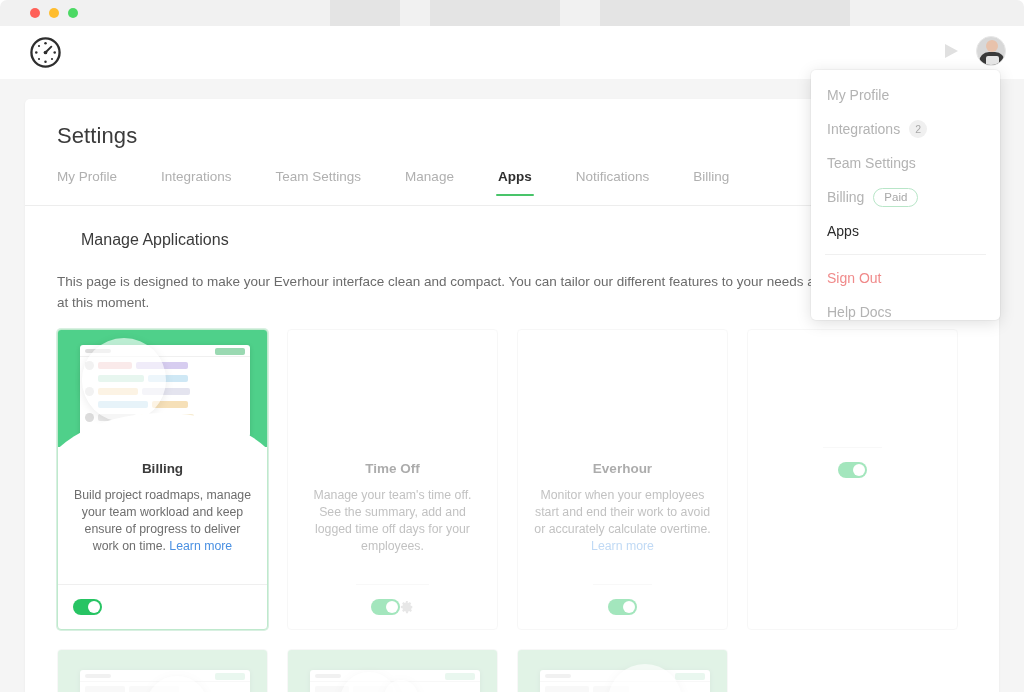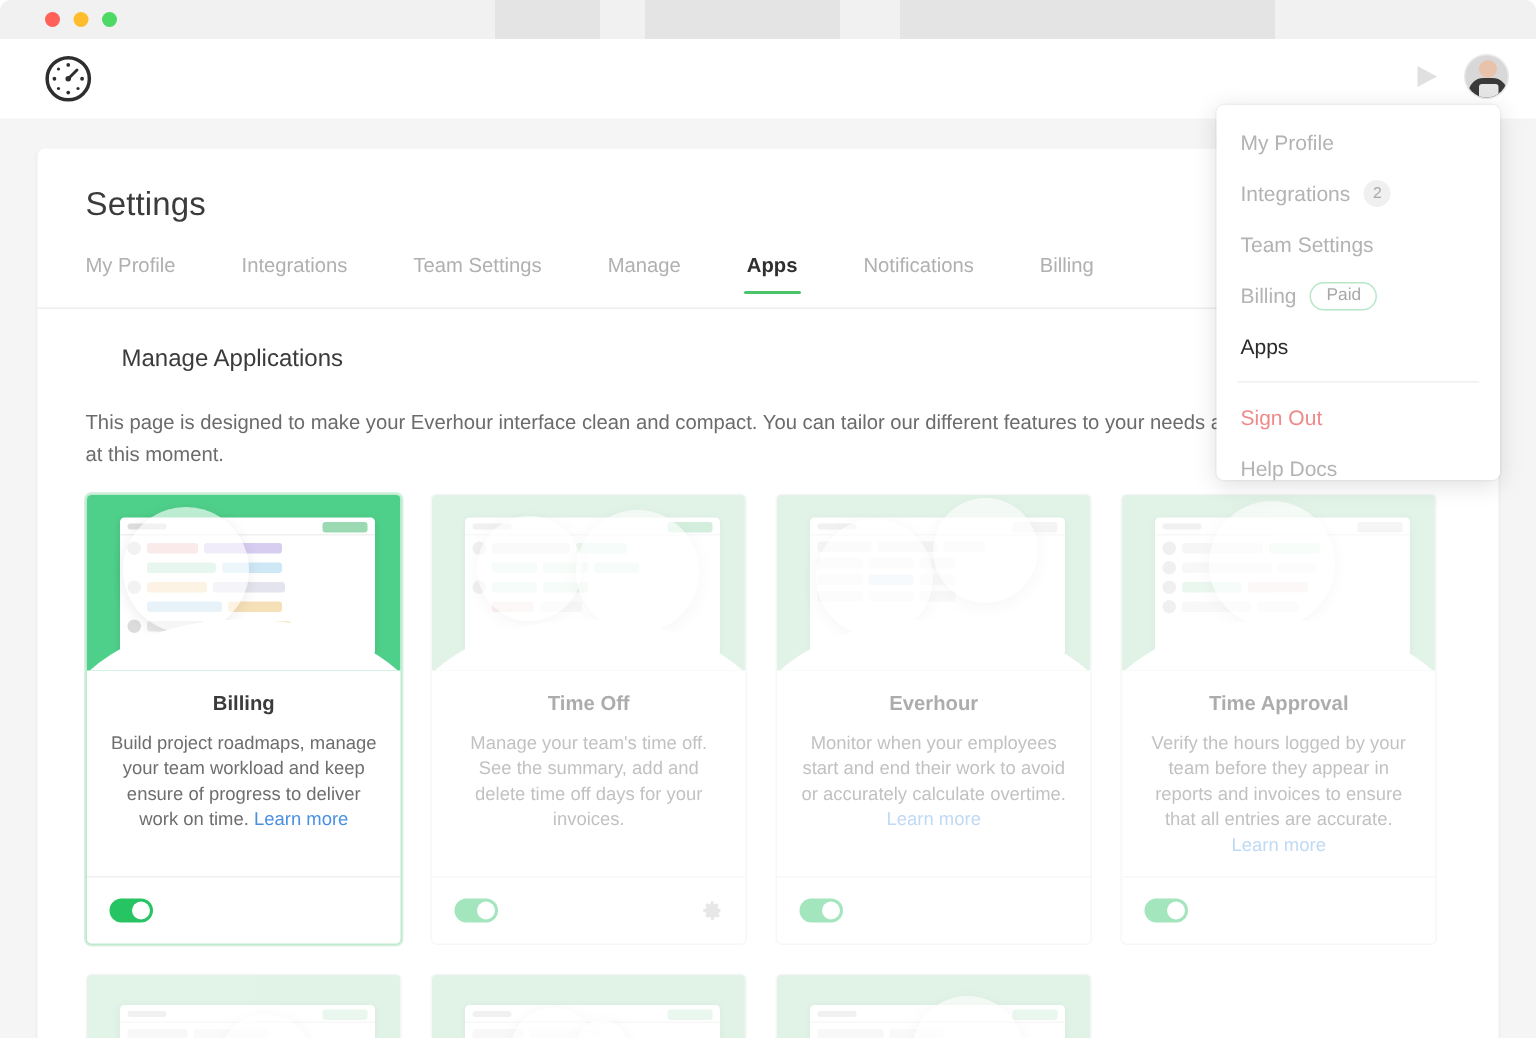--- a/index.html
+++ b/index.html
@@ -95,21 +95,21 @@
 
   
   .grid {
     position:absolute; left:32px; top:230px; width:912px;
     display:grid; grid-template-columns: repeat(4, 211px); gap:19px;
   }
   .card {
     background:#fff; border:1px solid #ededed; border-radius:4px;
     overflow:hidden; display:flex; flex-direction:column; height:301px;
   }
-  .card.dim { opacity:.42; }
+  .card.dim { opacity:.42;align-items:center; }
   .card.active { border-color:#bfe9cd; box-shadow:0 0 0 1px #d8f0e1; }
 
   .card-art {
     height:117px; position:relative; overflow:hidden;
     background:#b9e3c6;
   }
   .card.active .card-art { background:#4fd08a; }
   .art-wave {
     position:absolute; left:-10%; bottom:-46px; width:120%; height:80px;
     background:#fff; border-radius:50% 50% 0 0 / 100% 100% 0 0;
@@ -335,21 +335,21 @@
                   <span class="sbar" style="width:28px;background:#eeeeee"></span>
                 </div>
             </div>
           </div>
           <div class="art-lens" style="left:30px;top:14px;width:70px;height:70px;"></div>
           <div class="art-lens" style="left:96px;top:10px;width:82px;height:82px;"></div>
           <div class="art-wave"></div>
         </div>
         <div class="card-body">
           <div class="card-name">Time Off</div>
-          <div class="card-desc">Manage your team's time off. See the summary, add and delete time off days for your invoices.</div>
+          <div class="card-desc">Manage your team's time off. See the summary, add and logged time off days for your employees.</div>
         </div>
         <div class="card-foot">
           <span class="toggle">
               <span class="knob"></span>
             </span>
           <span class="gear">
             <svg viewBox="0 0 16 16" width="14" height="14">
               <path fill="#9b9b9b" d="M8 5.2a2.8 2.8 0 1 0 0 5.6 2.8 2.8 0 0 0 0-5.6zm0 4.2a1.4 1.4 0 1 1 0-2.8 1.4 1.4 0 0 1 0 2.8z"></path>
               <path fill="#9b9b9b" d="M14 9.1V6.9l-1.7-.3a4.6 4.6 0 0 0-.5-1.2l1-1.4-1.6-1.6-1.4 1a4.6 4.6 0 0 0-1.2-.5L9.1 1H6.9l-.3 1.9c-.4.1-.8.3-1.2.5l-1.4-1-1.6 1.6 1 1.4c-.2.4-.4.8-.5 1.2L1 6.9v2.2l1.9.3c.1.4.3.8.5 1.2l-1 1.4 1.6 1.6 1.4-1c.4.2.8.4 1.2.5l.3 1.9h2.2l.3-1.9c.4-.1.8-.3 1.2-.5l1.4 1 1.6-1.6-1-1.4c.2-.4.4-.8.5-1.2L14 9.1z"></path>
             </svg>
@@ -428,24 +428,20 @@
               <div class="srow">
                   <span class="sav"></span>
                   <span class="sbar" style="width:46px;background:#f0f0f0"></span>
                   <span class="sbar" style="width:28px;background:#ededed"></span>
                 </div>
             </div>
           </div>
           <div class="art-lens" style="left:58px;top:4px;width:84px;height:84px;"></div>
           <div class="art-wave"></div>
         </div>
-        <div class="card-body">
-          <div class="card-name">Time Approval</div>
-          <div class="card-desc"><span>Verify the hours logged by your team before they appear in reports and invoices to ensure that all entries are accurate. </span><a class="learn">Learn more</a></div>
-        </div>
         <div class="card-foot">
           <span class="toggle">
               <span class="knob"></span>
             </span>
         </div>
       </div>
     </div>
 
     <div class="grid2">
       <div class="card2">

